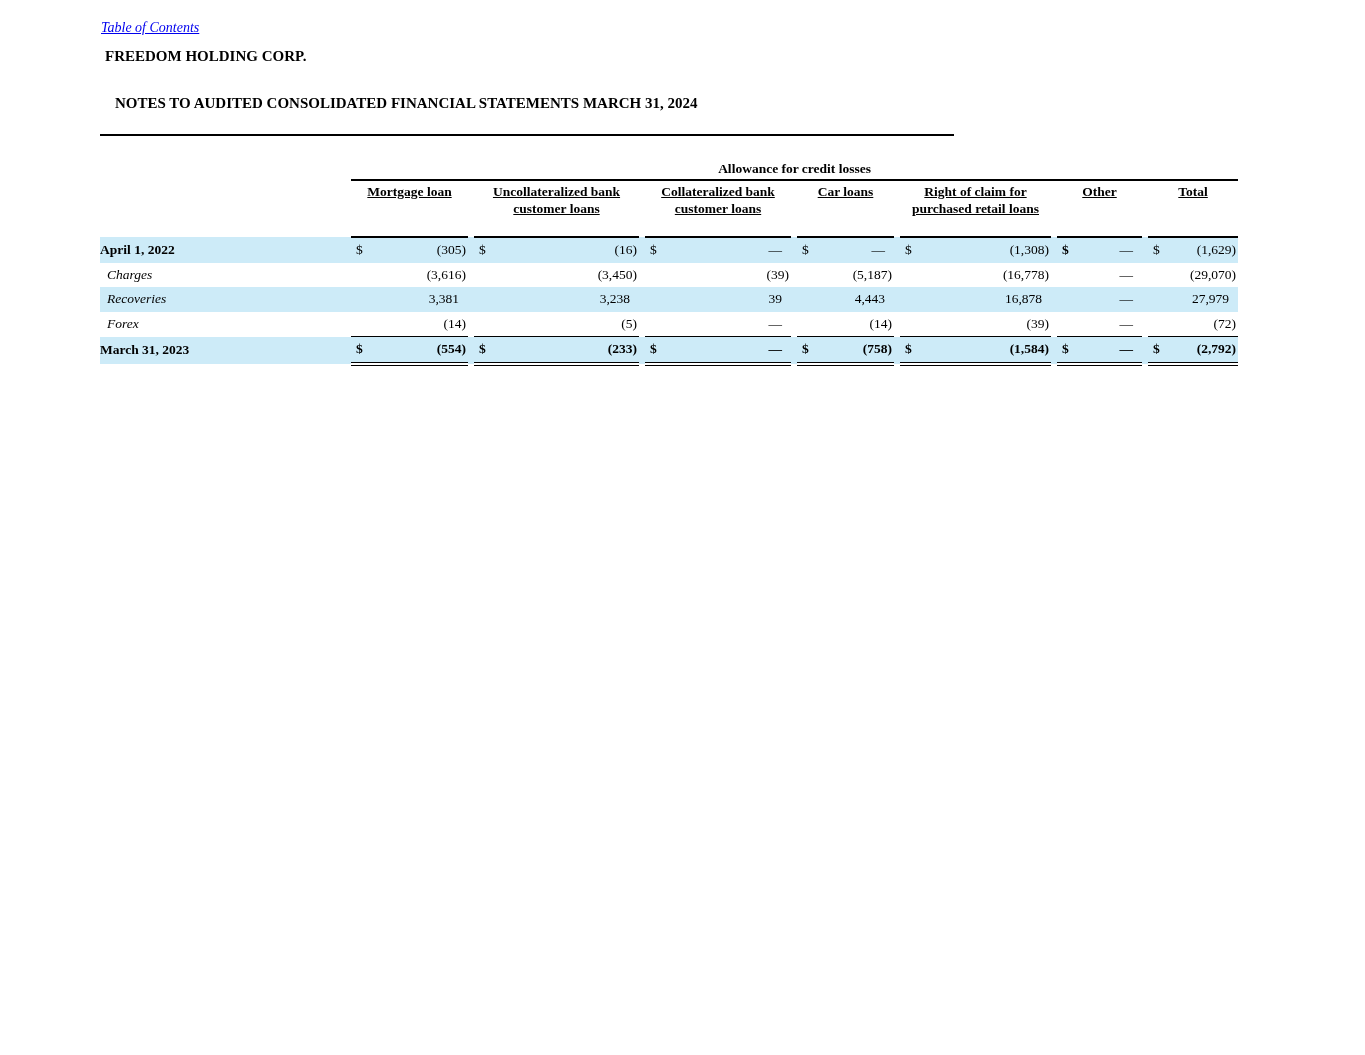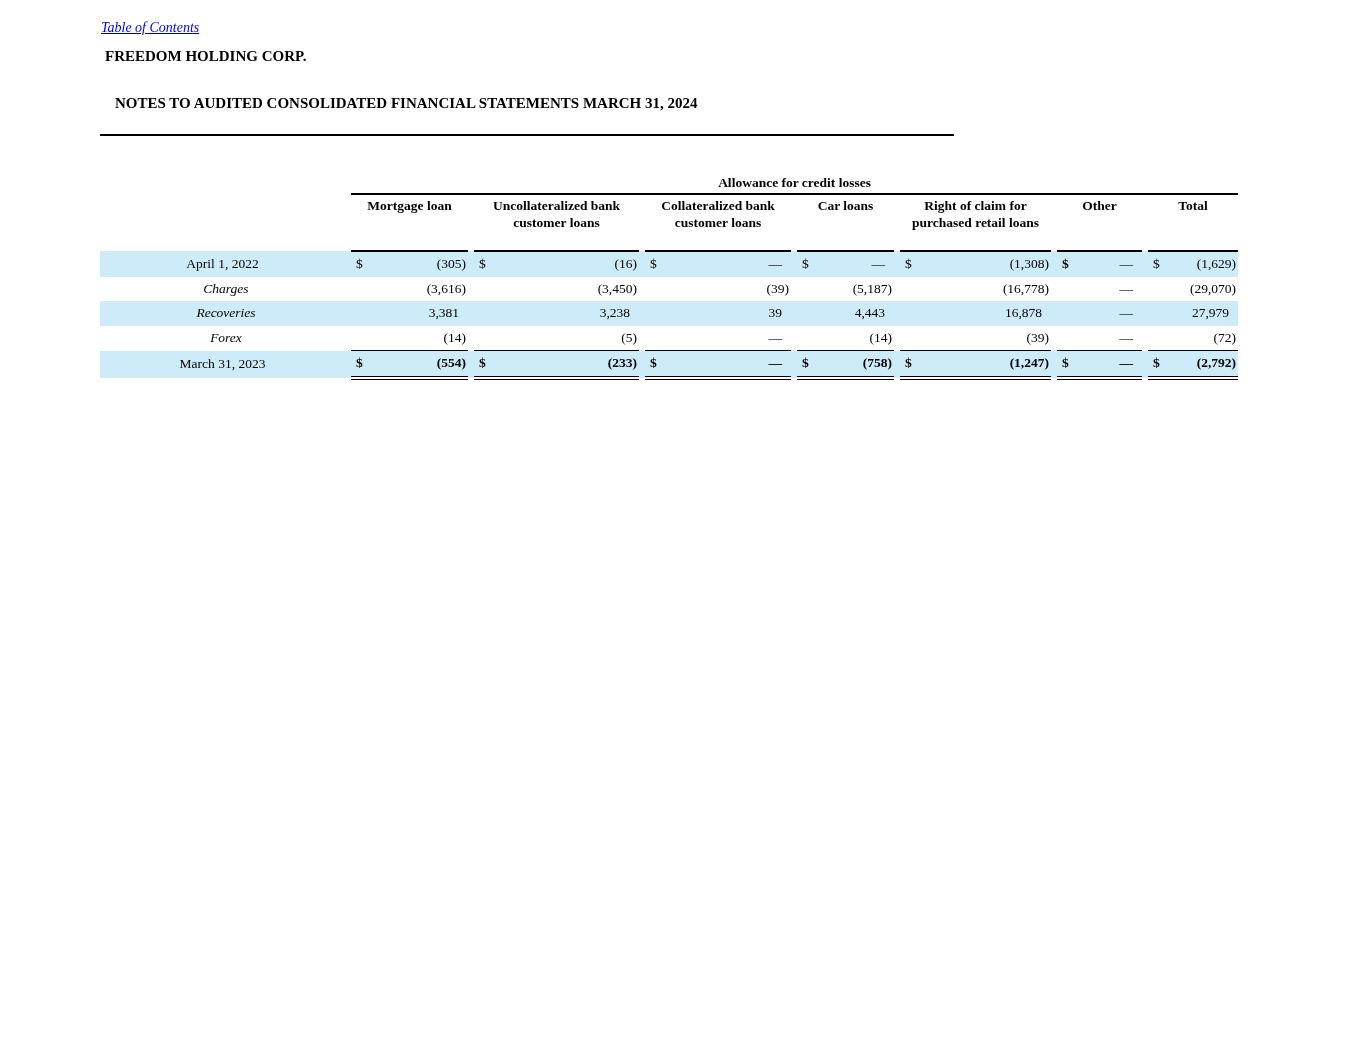--- a/index.html
+++ b/index.html
@@ -11,40 +11,40 @@
   }
   .toc-link {
     position:absolute; left:101px; top:20px;
     font-style:italic; font-size:14px; color:var(--link);
     text-decoration:underline; cursor:pointer;
   }
   .company { position:absolute; left:105px; top:48px; font-weight:bold; font-size:15px; }
   .title1  { position:absolute; left:105px; top:95px; font-weight:bold; font-size:15px;margin-left:10px; }
   .title2  { position:absolute; left:105px; top:117px; font-weight:bold; font-size:14px; }
   .rule    { position:absolute; left:100px; top:134px; width:854px; height:2px; background:#000; }
-  .tablewrap { position:absolute; left:100px; top:173px; }
+  .tablewrap { position:absolute; left:100px; top:159px; }
   table { border-collapse:collapse; table-layout:fixed; width:1138px; font-size:13.5px; }
   col.w-lbl { width:245px; }
   col.w-gap { width:6px; }
   col.w-c0 { width:117px; } col.w-c1 { width:165px; } col.w-c2 { width:146px; }
   col.w-c3 { width:97px; }  col.w-c4 { width:151px; } col.w-c5 { width:85px; }
   col.w-c6 { width:90px; }
   .group-hdr {
     text-align:center; font-weight:bold; height:21px; line-height:20px;
     border-bottom:2px solid #000; font-size:13.5px;
   }
   th.col-h {
     font-weight:bold; text-align:center; vertical-align:top;
     padding:2px 6px 4px; line-height:17px; height:57px;
-    border-bottom:2px solid #000; font-size:13.5px;
+    border-bottom:2px solid #000; font-size:13.5px;text-decoration:underline;
   }
   tbody td { height:24.5px; line-height:24.5px; vertical-align:middle; }
   tr.hl td { background:var(--hl); }
-  td.lbl.date { text-align:center; font-weight:normal; }
-  td.lbl.item { font-style:italic; text-align:center; padding-left:7px;margin-left:48px; }
+  td.lbl.date { font-weight:bold; }
+  td.lbl.item { font-style:italic; text-align:left; padding-left:7px;margin-left:48px; }
   td.num { text-align:right; padding-right:2px; position:relative; }
   td.num.pad { padding-right:9px; }
   td.num .cur { position:absolute; left:5px; }
   td.num .cur.b { font-weight:bold; }
   tr.bold td { font-weight:bold; }
   tr.b-single td.num { border-bottom:1px solid #000; }
   tr.b-double td.num { border-bottom:4px double #000; }
   .pagenum { position:absolute; left:0; right:0; top:1013px; text-align:center; font-size:14px; }
 </style>
 </head>
@@ -177,21 +177,21 @@
             <td class="lbl date">March 31, 2023</td>
             <td class="gap"></td>
             <td class="num"><span class="cur">$</span><span class="val">(554)</span></td>
             <td class="gap"></td>
             <td class="num"><span class="cur">$</span><span class="val">(233)</span></td>
             <td class="gap"></td>
             <td class="num pad"><span class="cur">$</span><span class="val">—</span></td>
             <td class="gap"></td>
             <td class="num"><span class="cur">$</span><span class="val">(758)</span></td>
             <td class="gap"></td>
-            <td class="num"><span class="cur">$</span><span class="val">(1,247)</span></td>
+            <td class="num"><span class="cur">$</span><span class="val">(1,584)</span></td>
             <td class="gap"></td>
             <td class="num pad"><span class="cur">$</span><span class="val">—</span></td>
             <td class="gap"></td>
             <td class="num"><span class="cur">$</span><span class="val">(2,792)</span></td>
           </tr>
         </tbody>
     </table>
   </div>
 
 

